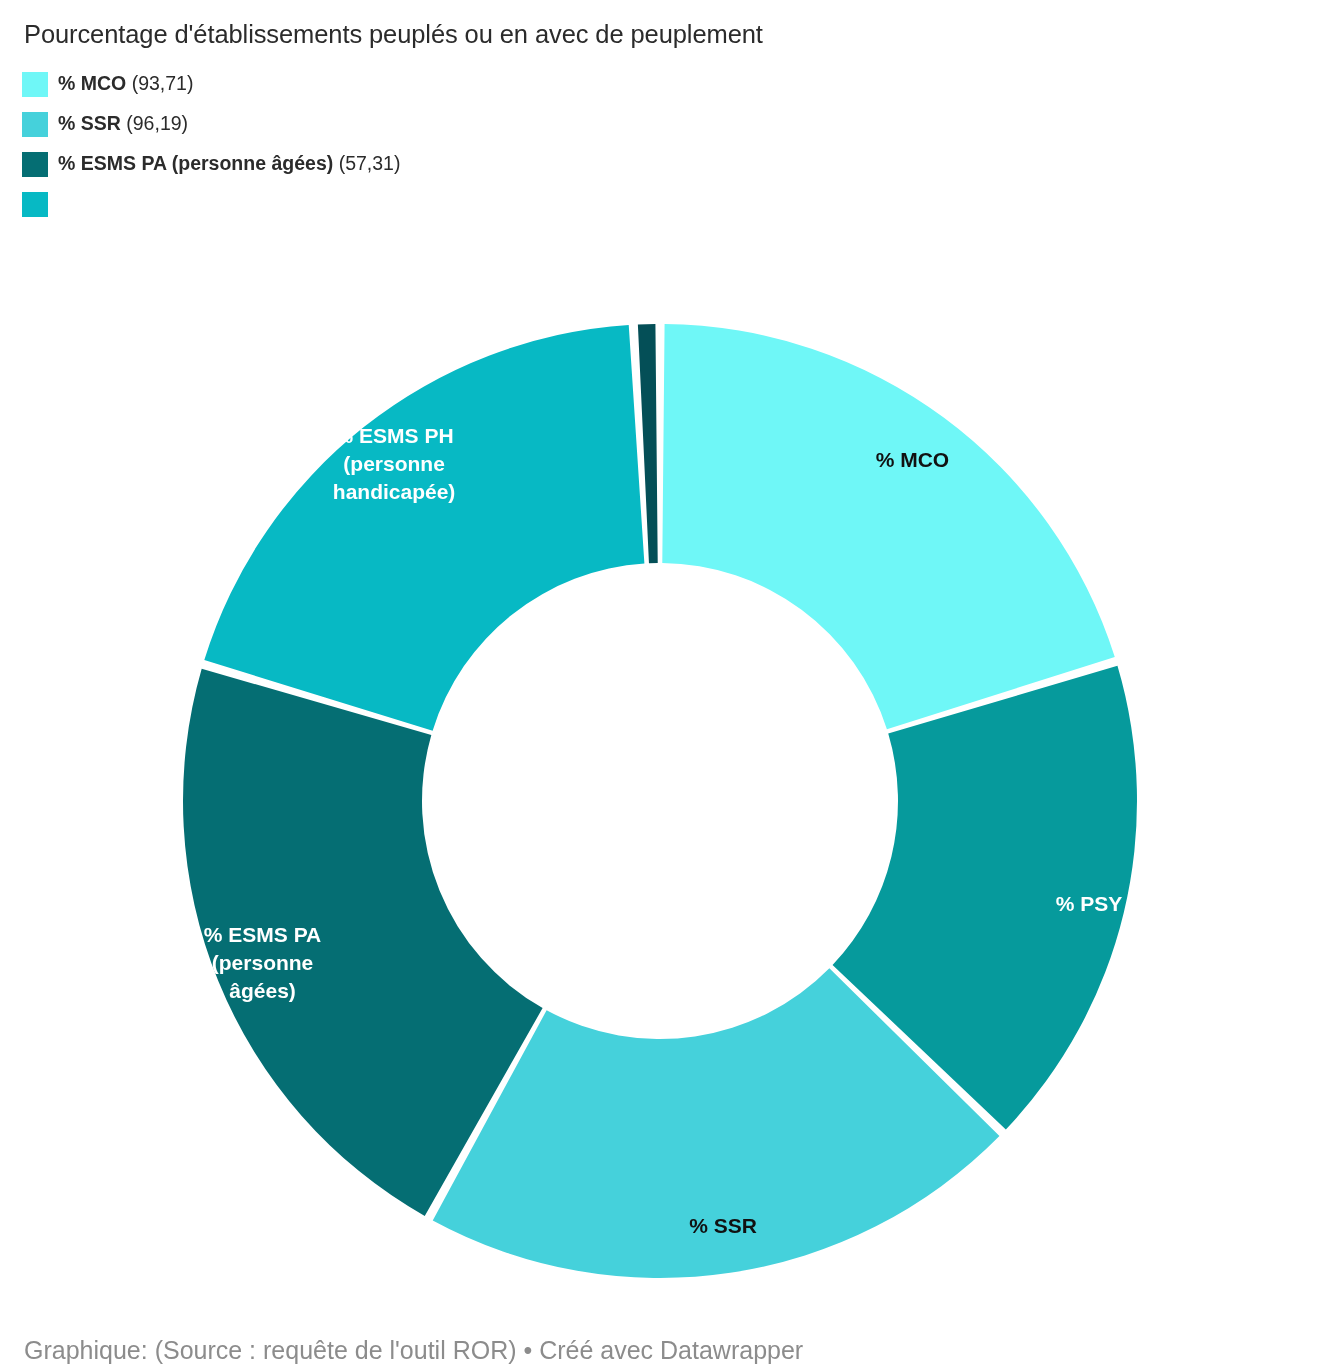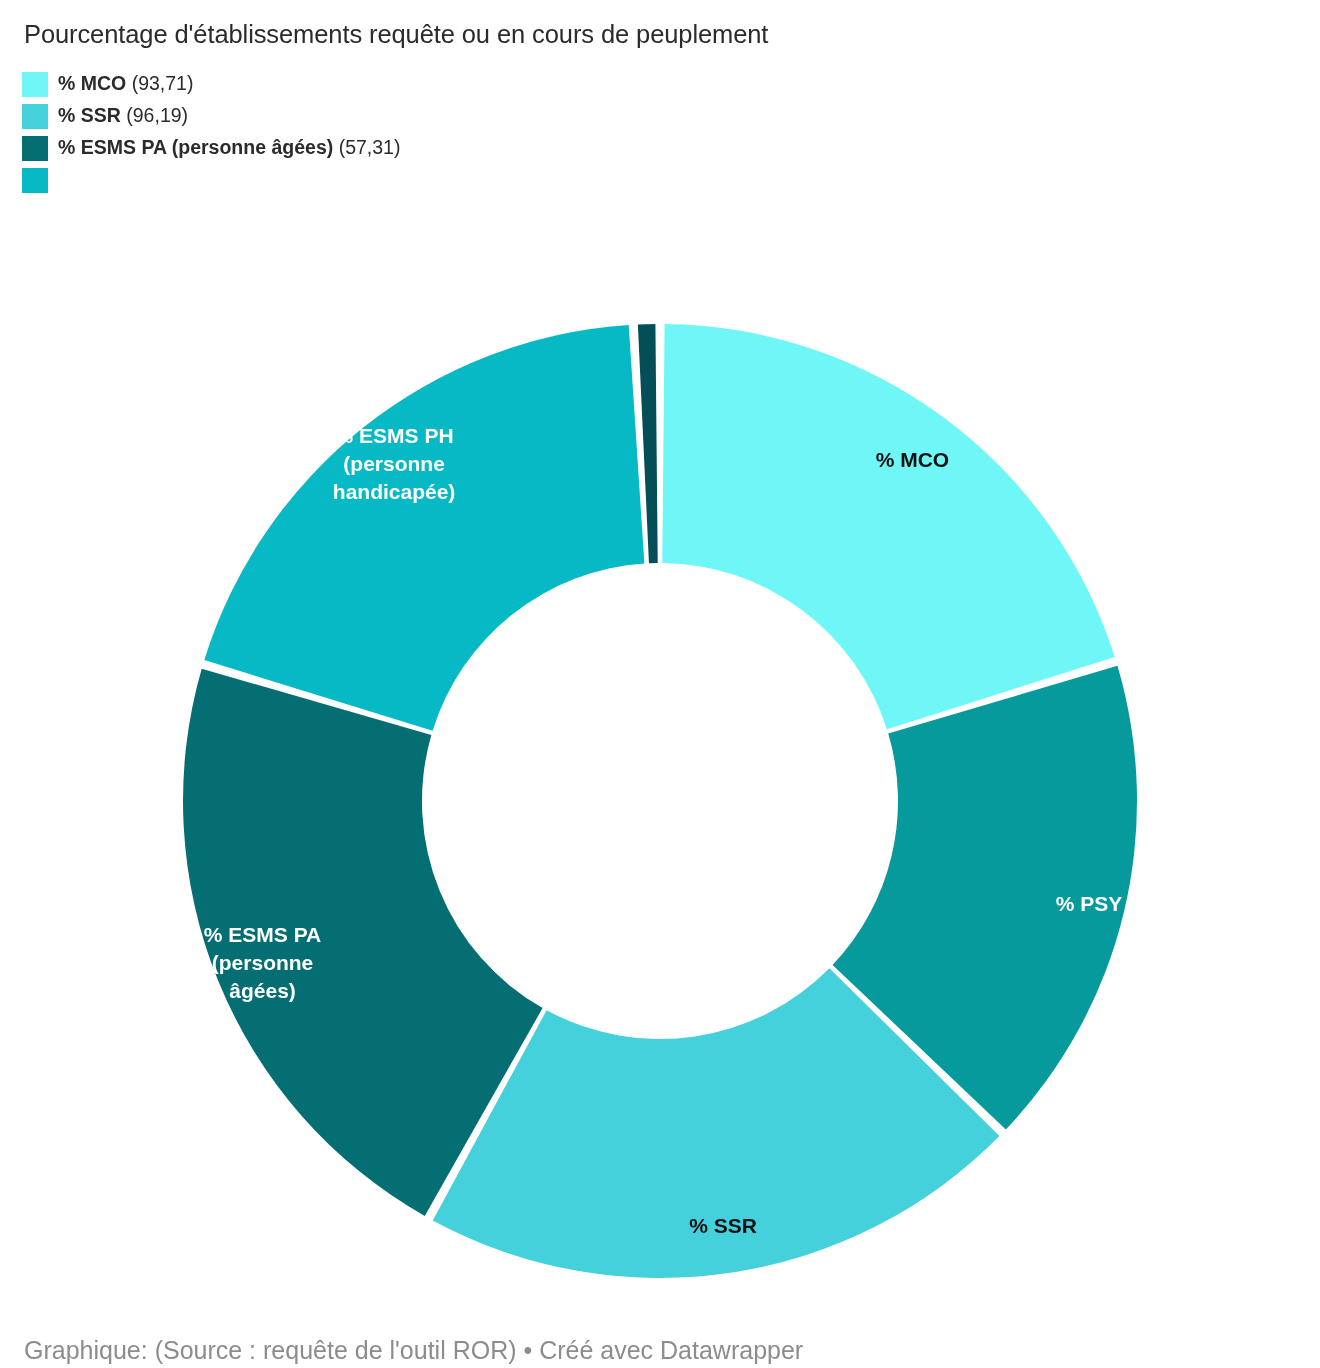--- a/index.html
+++ b/index.html
@@ -24,21 +24,21 @@
     color: #2b2b2b;
     letter-spacing: -0.1px;
     white-space: nowrap;
   }
   #legend {
     position: absolute;
     left: 22px;
     top: 70px;
     display: flex;
     flex-direction: column;
-    gap: 4px;
+    gap: 12px;
   }
   .legend-item {
     display: flex;
     align-items: center;
     height: 28px;
   }
   .legend-swatch {
     width: 26px;
     height: 25px;
     flex: 0 0 auto;
@@ -78,21 +78,21 @@
     left: 24px;
     top: 1336px;
     font-size: 25px;
     color: #8c8c8c;
     white-space: nowrap;
   }
 </style>
 </head>
 <body>
 
-<div id="chart-title">Pourcentage d'établissements requête ou en cours de peuplement</div>
+<div id="chart-title">Pourcentage d'établissements peuplés ou en avec de peuplement</div>
 
 <div id="legend">
     <div class="legend-item">
       <span class="legend-swatch" style="background: rgb(111, 247, 247);"></span>
       <span class="legend-text"><span class="legend-label">% MCO</span><span class="legend-value"> (93,71)</span></span>
     </div>
     <div class="legend-item">
       <span class="legend-swatch" style="background: rgb(69, 209, 219);"></span>
       <span class="legend-text"><span class="legend-label">% SSR</span><span class="legend-value"> (96,19)</span></span>
     </div>

